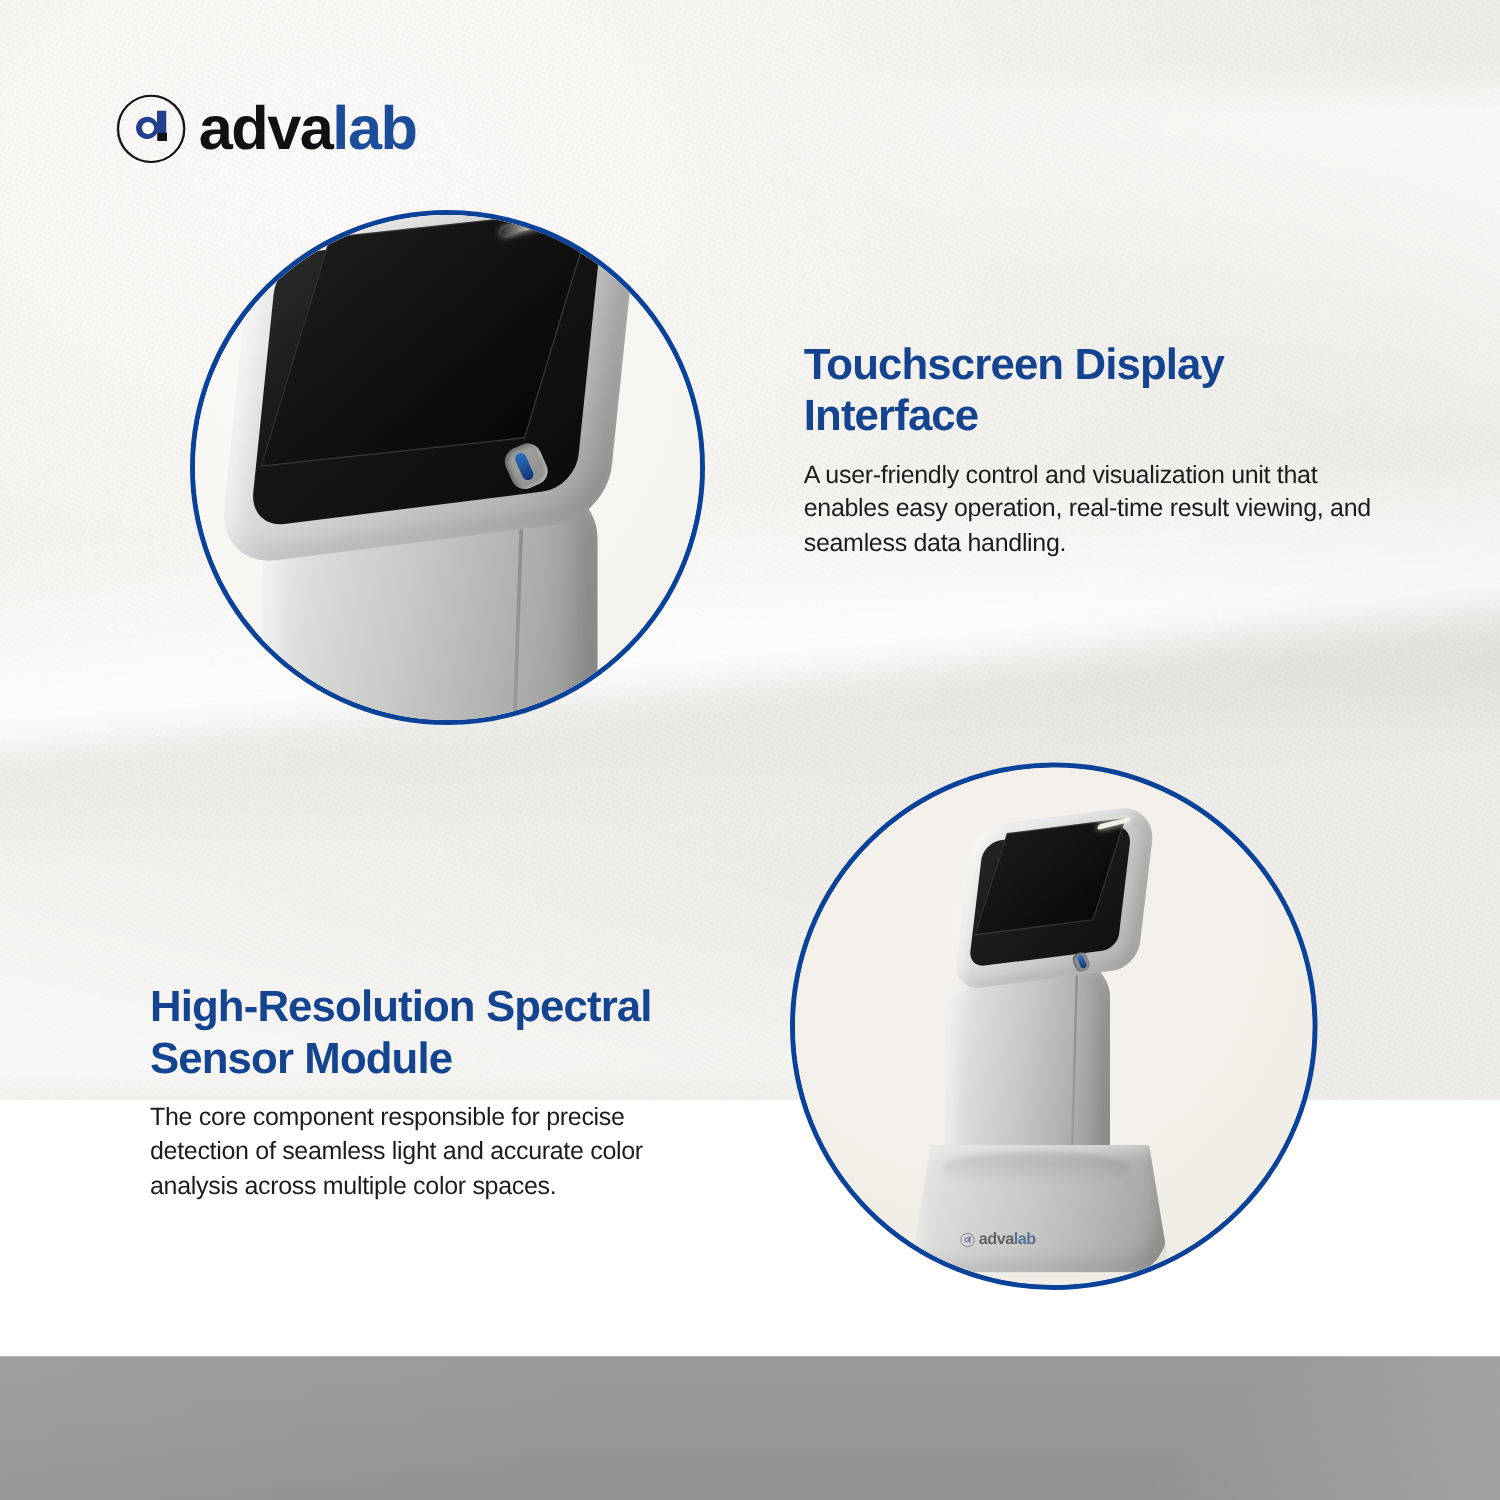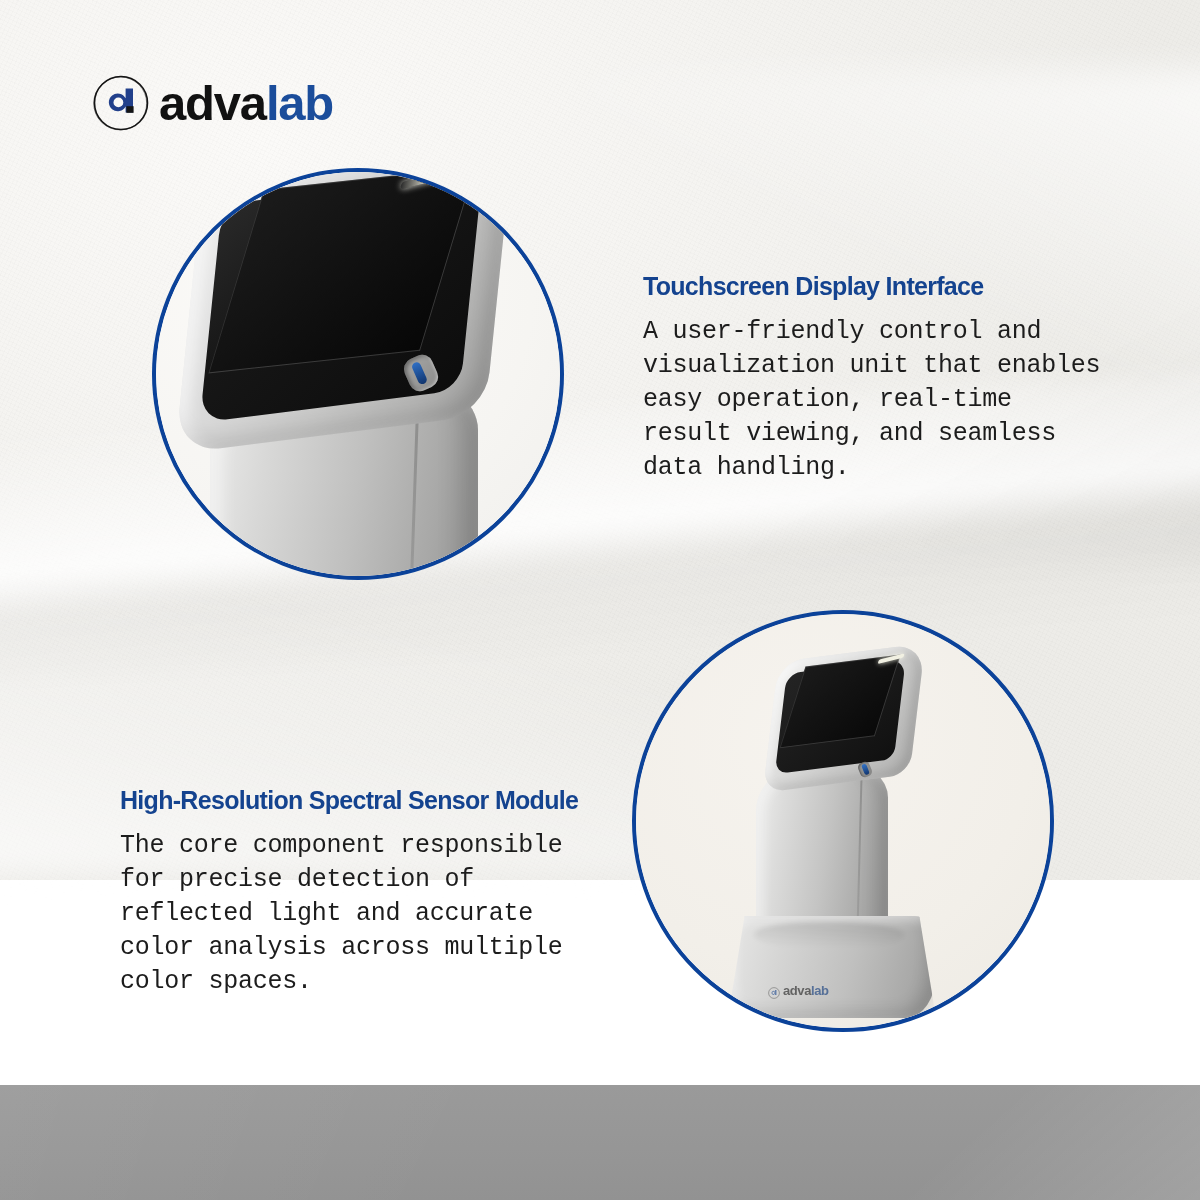--- a/index.html
+++ b/index.html
@@ -165,25 +165,25 @@
     opacity:0.72;
   }
   #dev2 .dock-logo .mk { width:12px; height:12px; flex:0 0 auto; }
   #dev2 .dock-logo .tx { font-size:13px; font-weight:700; letter-spacing:-0.4px; line-height:1; }
   #dev2 .dock-logo .tx .a { color:#3a3a3a; }
   #dev2 .dock-logo .tx .l { color:#2b4f87; }
 
   
   .feature { position:absolute; }
   .feature h2 {
-    color:#14438f; font-size:25px; font-weight:700; line-height:1.16;
+    color:#14438f; font-size:35px; font-weight:700; line-height:1.16;
     letter-spacing:-0.7px; margin-bottom:14px;
   }
   .feature p {
-    color:#1c1c1c; font-size:25px; line-height:1.36; font-weight:400; letter-spacing:-0.25px;font-family:Liberation Mono, monospace;
+    color:#1c1c1c; font-size:20px; line-height:1.36; font-weight:400; letter-spacing:-0.25px;
   }
   #feature-1 { left:643px; top:272px; width:462px; }
   #feature-2 { left:120px; top:746px; width:462px;margin-top:40px; }
 
   
   #bottom-band {
     position:absolute; left:0; top:1085px; width:1200px; height:115px;
     background:
       linear-gradient(118deg, rgba(255,255,255,0.05) 0%, rgba(255,255,255,0) 40%),
       linear-gradient(180deg, #9a9a9a 0%, #969696 55%, #929292 100%);
@@ -268,20 +268,20 @@
     </div>
   </div>
 
   <div id="feature-1" class="feature">
     <h2>Touchscreen Display Interface</h2>
     <p>A user-friendly control and visualization unit that enables easy operation, real-time result viewing, and seamless data handling.</p>
   </div>
 
   <div id="feature-2" class="feature">
     <h2>High-Resolution  Spectral Sensor Module</h2>
-    <p>The core component responsible for precise detection of reflected light and accurate color analysis across multiple color spaces.</p>
+    <p>The core component responsible for precise detection of seamless light and accurate color analysis across multiple color spaces.</p>
   </div>
 
   <div id="bottom-band">
     <div class="sheen"></div>
   </div>
 
 </div>
 
 </body></html>

